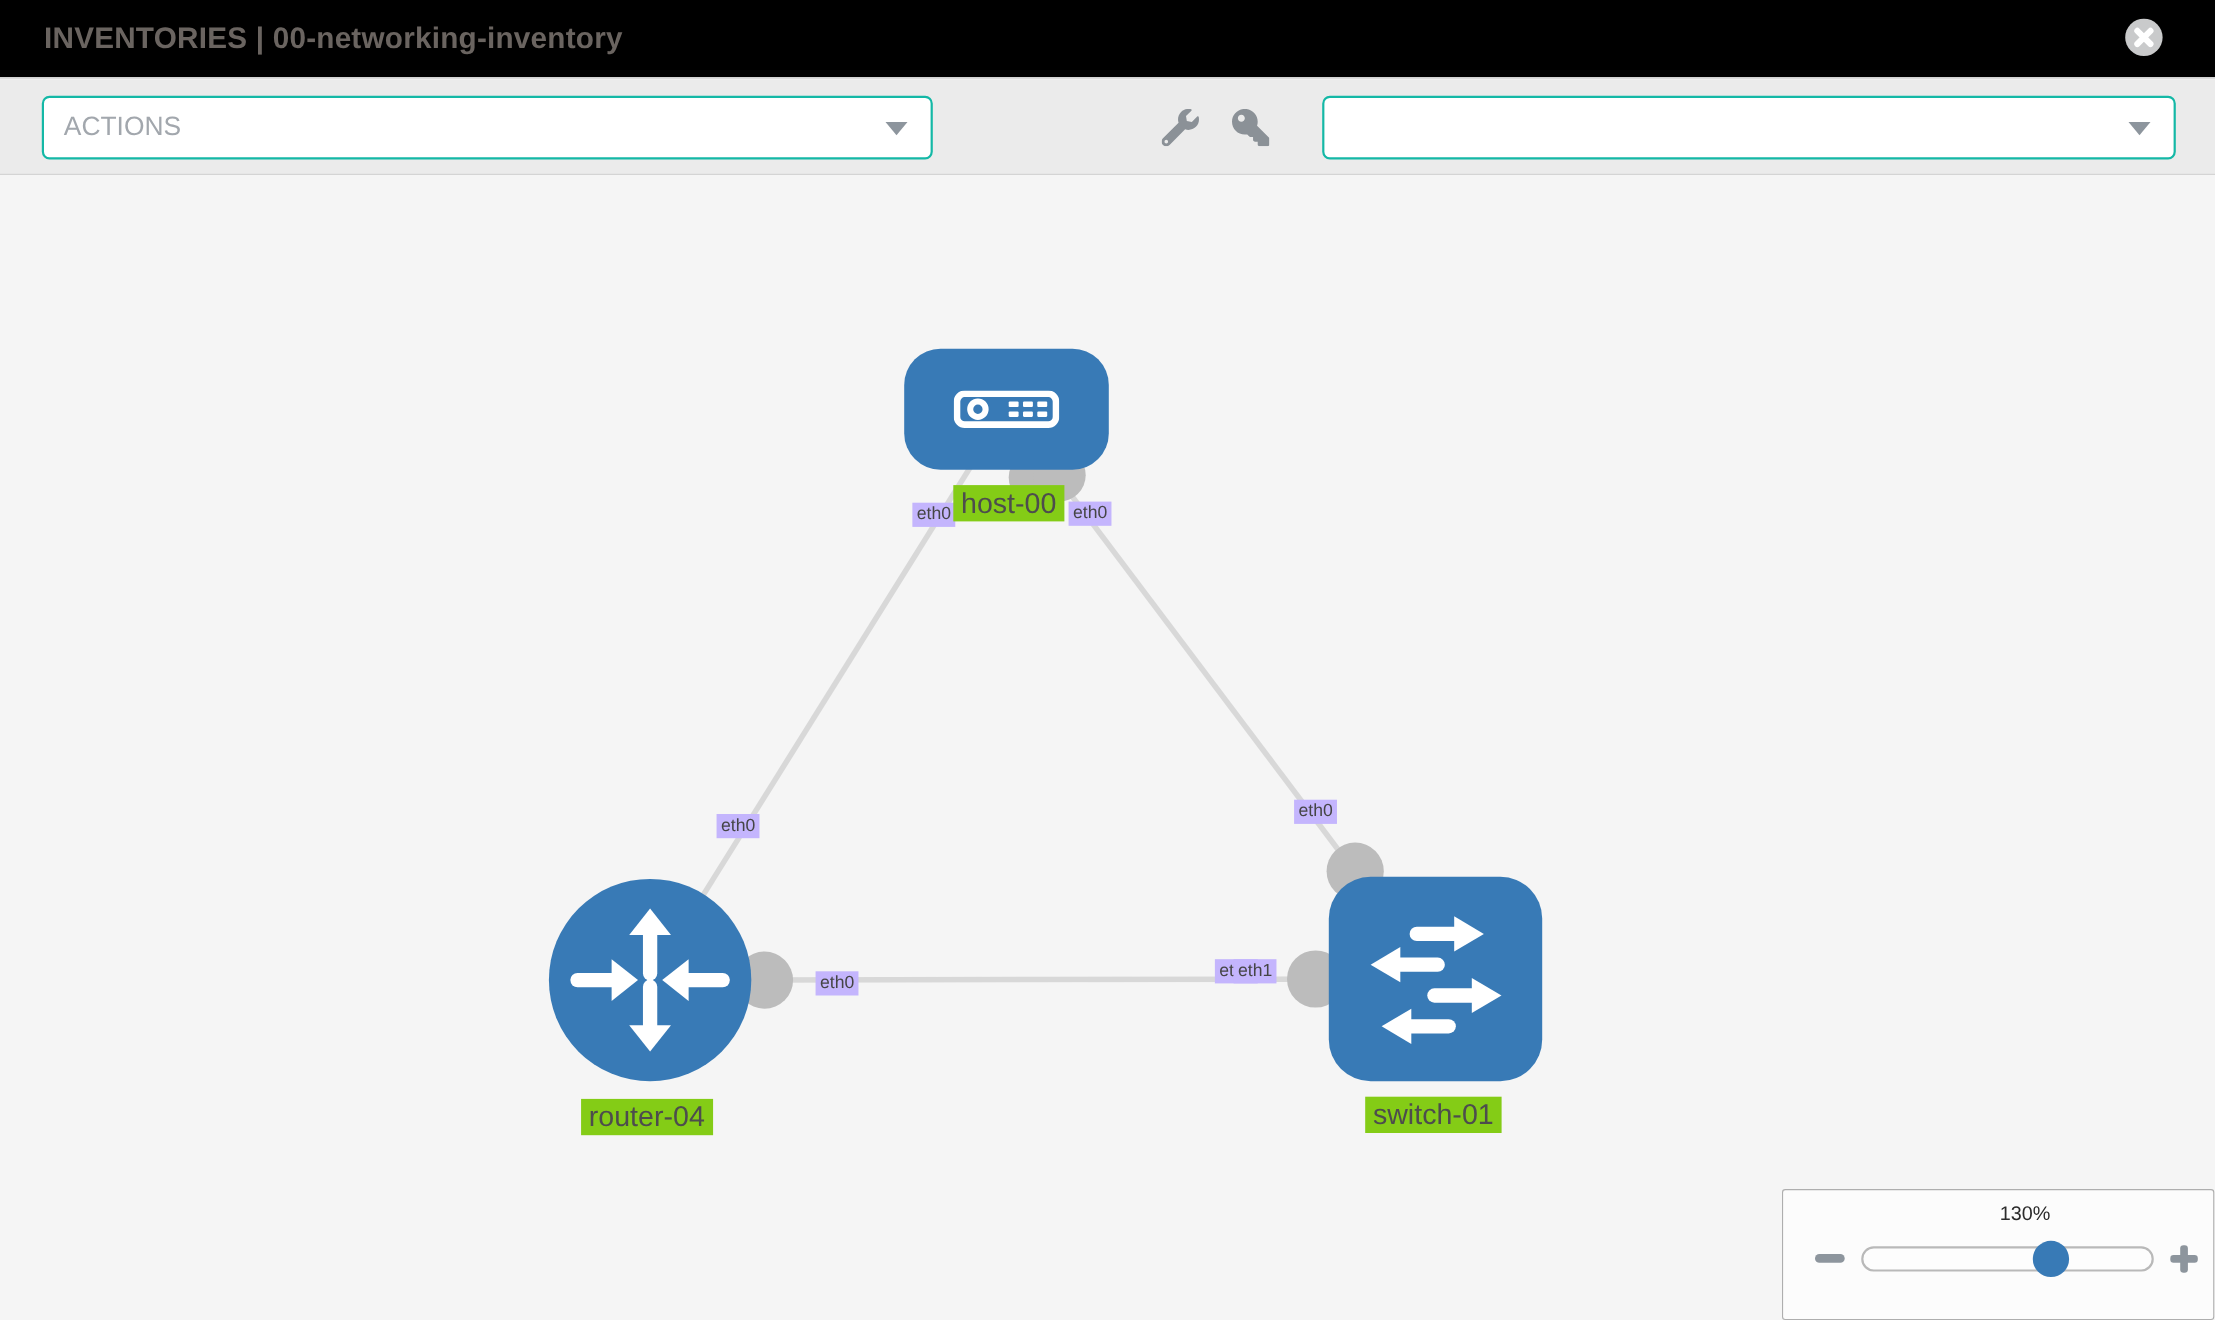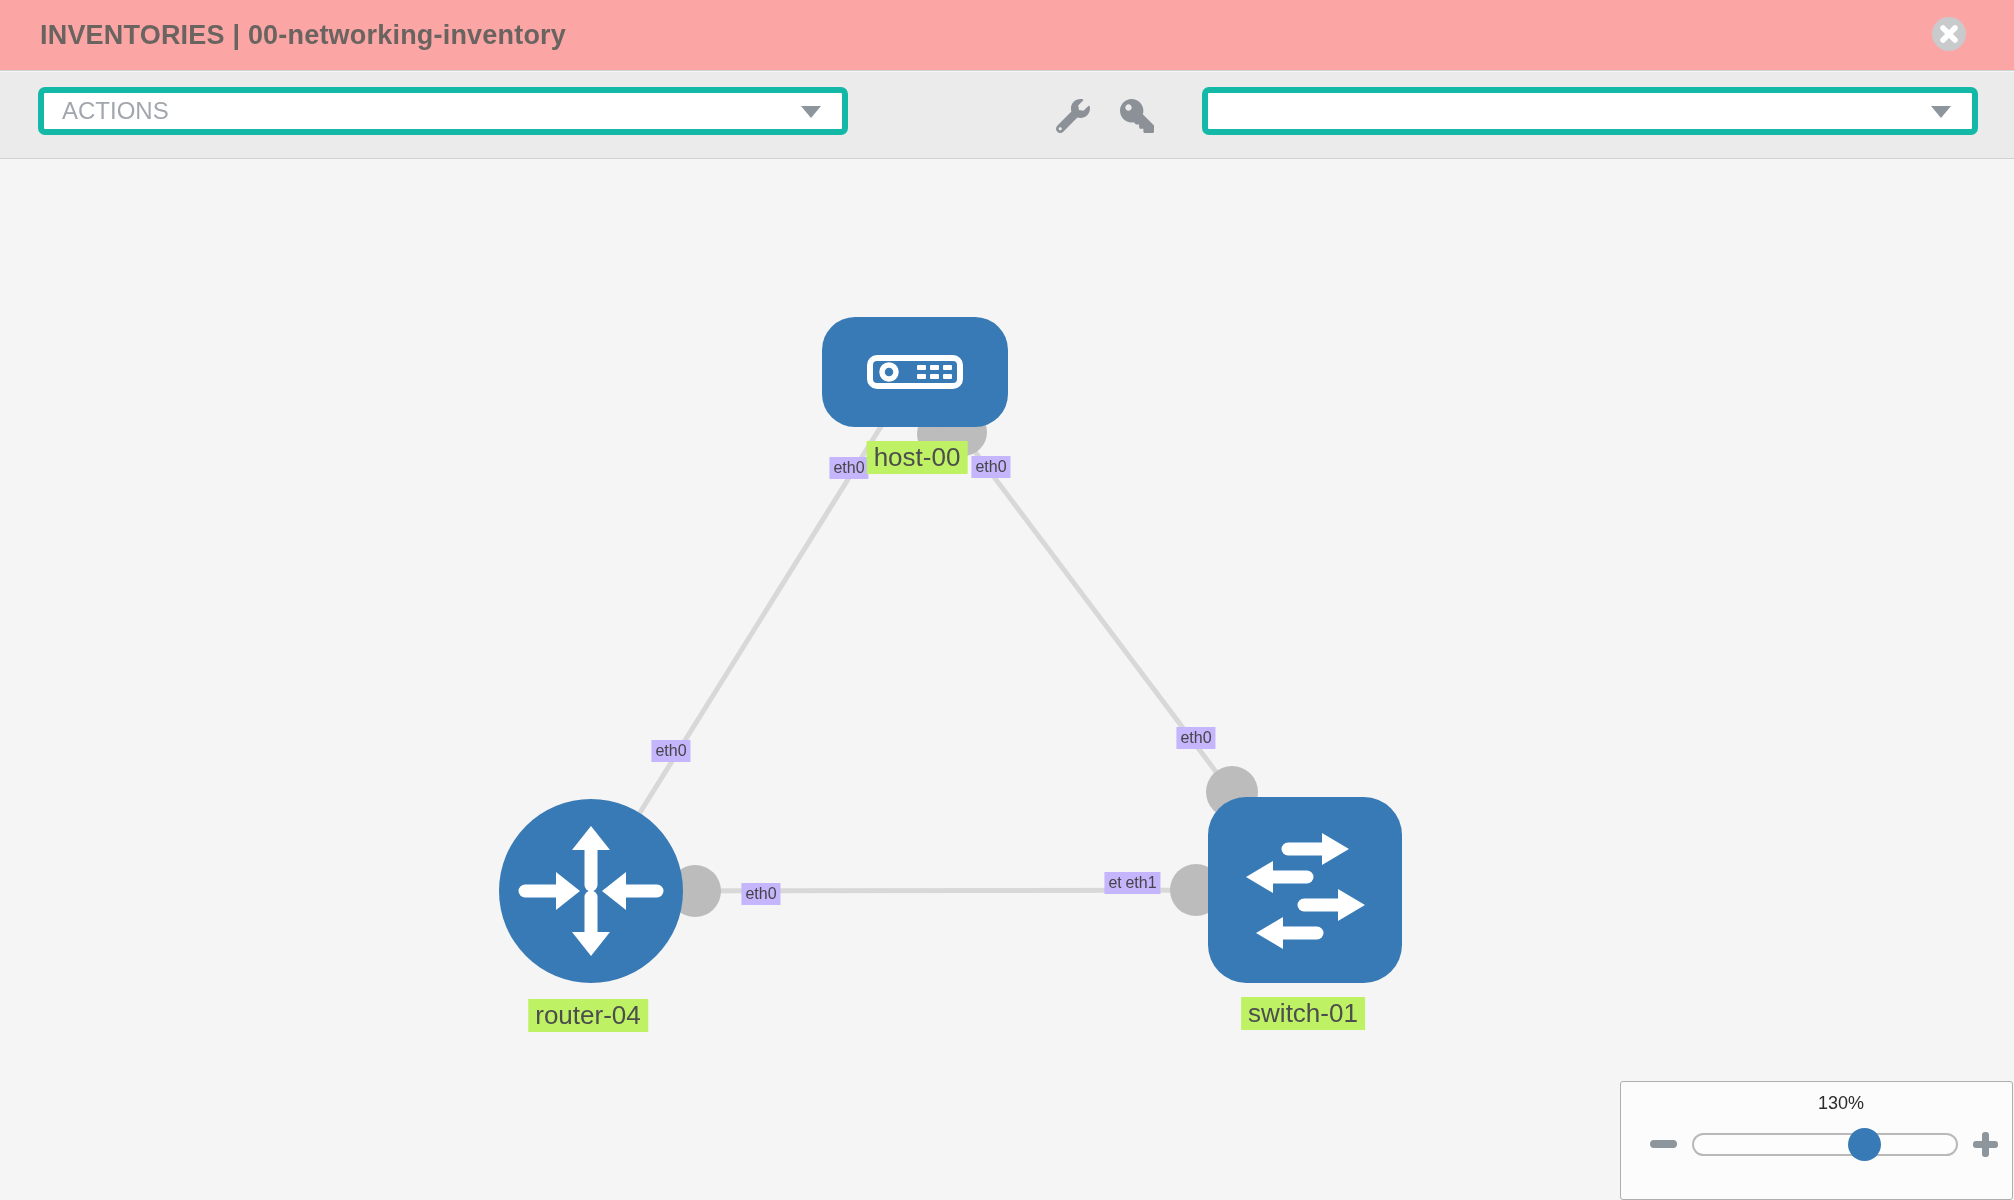--- a/index.html
+++ b/index.html
@@ -5,39 +5,39 @@
   * { box-sizing: border-box; }
   html,body { margin:0; padding:0; }
   body {
     width:2014px; height:1200px; position:relative; overflow:hidden;
     background:#f5f5f5; font-family:"Liberation Sans", sans-serif;
   }
 
   
   .header {
     position:absolute; top:0; left:0; width:2014px; height:71px;
-    background:#fca5a5; border-bottom:1px solid #d2d2d2; z-index:10;
+    background:#000000; border-bottom:1px solid #d2d2d2; z-index:10;
   }
   .title {
     position:absolute; left:40px; top:50%; transform:translateY(-50%);
     font-size:27px; font-weight:bold; color:#6a6460; letter-spacing:.2px;
     white-space:nowrap;
   }
   .close-btn {
     position:absolute; right:47px; top:16px; width:36px; height:36px; cursor:pointer;
   }
 
   
   .toolbar {
     position:absolute; top:72px; left:0; width:2014px; height:87px;
     background:#ebebeb; border-bottom:1px solid #d2d2d2; z-index:10;
   }
   .combo {
-    position:absolute; top:15px; height:48px; background:#ffffff;
-    border:6px solid #14b8a6; border-radius:7px;
+    position:absolute; top:15px; height:58px; background:#ffffff;
+    border:2px solid #14b8a6; border-radius:7px;
   }
   .combo-actions { left:38px;  width:810px; }
   .combo-search  { left:1202px; width:776px; }
   .combo-label {
     position:absolute; left:18px; top:50%; transform:translateY(-50%);
     font-size:24px; color:#a2a7ad; white-space:nowrap;
   }
   .search-input {
     position:absolute; left:18px; top:2px; width:690px; height:48px;
     border:none; outline:none; background:transparent;
@@ -58,21 +58,21 @@
   .links-layer { position:absolute; top:0; left:0; z-index:1; }
 
   .node { position:absolute; background:#387ab6; z-index:2; cursor:pointer; }
   .node svg { position:absolute; }
   .node-host   { left:822px;  top:317px; width:186px; height:110px; border-radius:33px; }
   .node-router { left:499px;  top:799px; width:184px; height:184px; border-radius:50%; }
   .node-switch { left:1208px; top:797px; width:194px; height:186px; border-radius:38px; }
 
   .node-label {
     position:absolute; transform:translateX(-50%); z-index:3;
-    background:#bef264; color:#4d4d4d; font-size:26px; line-height:1.2;
+    background:#84cc16; color:#4d4d4d; font-size:26px; line-height:1.2;
     padding:1px 7px; white-space:nowrap;
   }
   .eth-label {
     position:absolute; transform:translateX(-50%); z-index:3;
     background:#c4b5fd; color:#454545; font-size:16px; line-height:1.15;
     padding:2px 4px; white-space:nowrap;
   }
 
   
   .zoom-panel {

